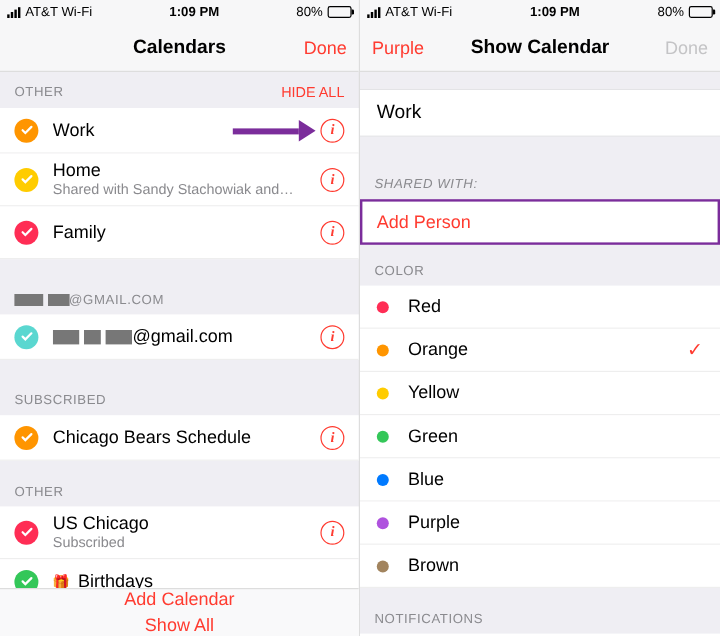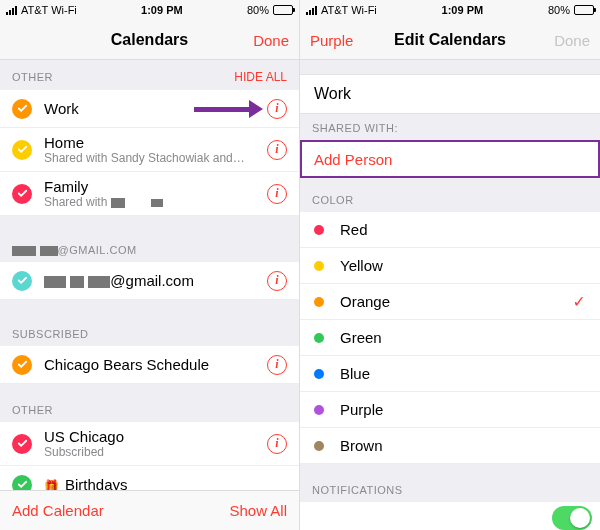--- a/index.html
+++ b/index.html
@@ -93,21 +93,21 @@
     color: #ff3b30; display:flex; align-items:center; justify-content:center;
     font-family: Georgia, serif; font-style: italic; font-size: 12px; font-weight: bold;
     flex-shrink: 0;
   }
   .gap { height: 18px; }
   .bottom-bar {
     position: absolute; bottom: 0; left:0; right:0;
     height: 40px; background: #f9f9fa;
     border-top: 1px solid #ddd;
     display: flex; align-items: center; justify-content: space-between;
-    padding: 0 12px; font-size: 15px;
+    padding: 0 12px; font-size: 15px; flex-direction: column;
   }
   .arrow {
     position: absolute;
     display: flex; align-items: center;
     pointer-events: none;
   }
   .arrow .shaft { height: 5px; background: #7b2d9b; }
   .arrow .head {
     width: 0; height: 0;
     border-top: 9px solid transparent;
@@ -203,21 +203,20 @@
       <span class="info-btn">i</span>
     </div>
     <div class="row tall">
       <span class="check" style="background:#ff2d55;">
         <svg viewBox="0 0 12 12">
             <path d="M2 6l2.5 2.5L10 3" stroke="#fff" stroke-width="2" fill="none" stroke-linecap="round"></path>
           </svg>
       </span>
       <div class="labels">
         <span class="primary">Family</span>
-        <span class="secondary"><span>Shared with</span> <span class="redact" style="width:14px;"></span>&nbsp;&nbsp;&nbsp;&nbsp;&nbsp;&nbsp;&nbsp;&nbsp;<span class="redact" style="width:12px;height:8px;"></span></span>
       </div>
       <span class="info-btn">i</span>
     </div>
 
     <div class="gap"></div>
     <div class="section-header">
       <span><span class="redact" style="width:24px;"></span> <span class="redact" style="width:18px;"></span><span>@GMAIL.COM</span></span>
     </div>
     <div class="row">
       <span class="check" style="background:#5ad7d0;">
@@ -302,53 +301,53 @@
         <span>AT&amp;T Wi-Fi</span>
       </div>
       <div style="font-weight:600;">1:09 PM</div>
       <div class="status-right">
         <span>80%</span>
         <span class="battery"><span class="fill" style="width:80%"></span></span>
       </div>
     </div>
     <div class="nav-bar">
       <div class="nav-left accent">Purple</div>
-      <div class="nav-title">Edit Calendars</div>
+      <div class="nav-title">Show Calendar</div>
       <div class="nav-right disabled">Done</div>
     </div>
 
     <div style="height:14px;"></div>
     <div class="input-row">
       <span>Work</span>
     </div>
 
-    <div class="section-header" style="padding-top:8px;">
+    <div class="section-header" style="padding-top:34px;font-style:italic;">
       <span>SHARED WITH:</span>
     </div>
     <div class="row highlight-box" style="border-bottom:2px solid #7b2d9b;">
       <span class="accent" style="font-size:15px;">Add Person</span>
     </div>
 
     <div class="section-header" style="padding-top:16px;">
       <span>COLOR</span>
     </div>
     <div class="color-row">
       <span class="swatch" style="background:#ff2d55;"></span>
       <span class="color-name">Red</span>
-    </div>
-    <div class="color-row">
-      <span class="swatch" style="background:#ffcc00;"></span>
-      <span class="color-name">Yellow</span>
     </div>
     <div class="color-row">
       <span class="swatch" style="background:#ff9500;"></span>
       <span class="color-name">Orange</span>
       <span class="checkmark">✓</span>
     </div>
     <div class="color-row">
+      <span class="swatch" style="background:#ffcc00;"></span>
+      <span class="color-name">Yellow</span>
+    </div>
+    <div class="color-row">
       <span class="swatch" style="background:#34c759;"></span>
       <span class="color-name">Green</span>
     </div>
     <div class="color-row">
       <span class="swatch" style="background:#007aff;"></span>
       <span class="color-name">Blue</span>
     </div>
     <div class="color-row">
       <span class="swatch" style="background:#af52de;"></span>
       <span class="color-name">Purple</span>

